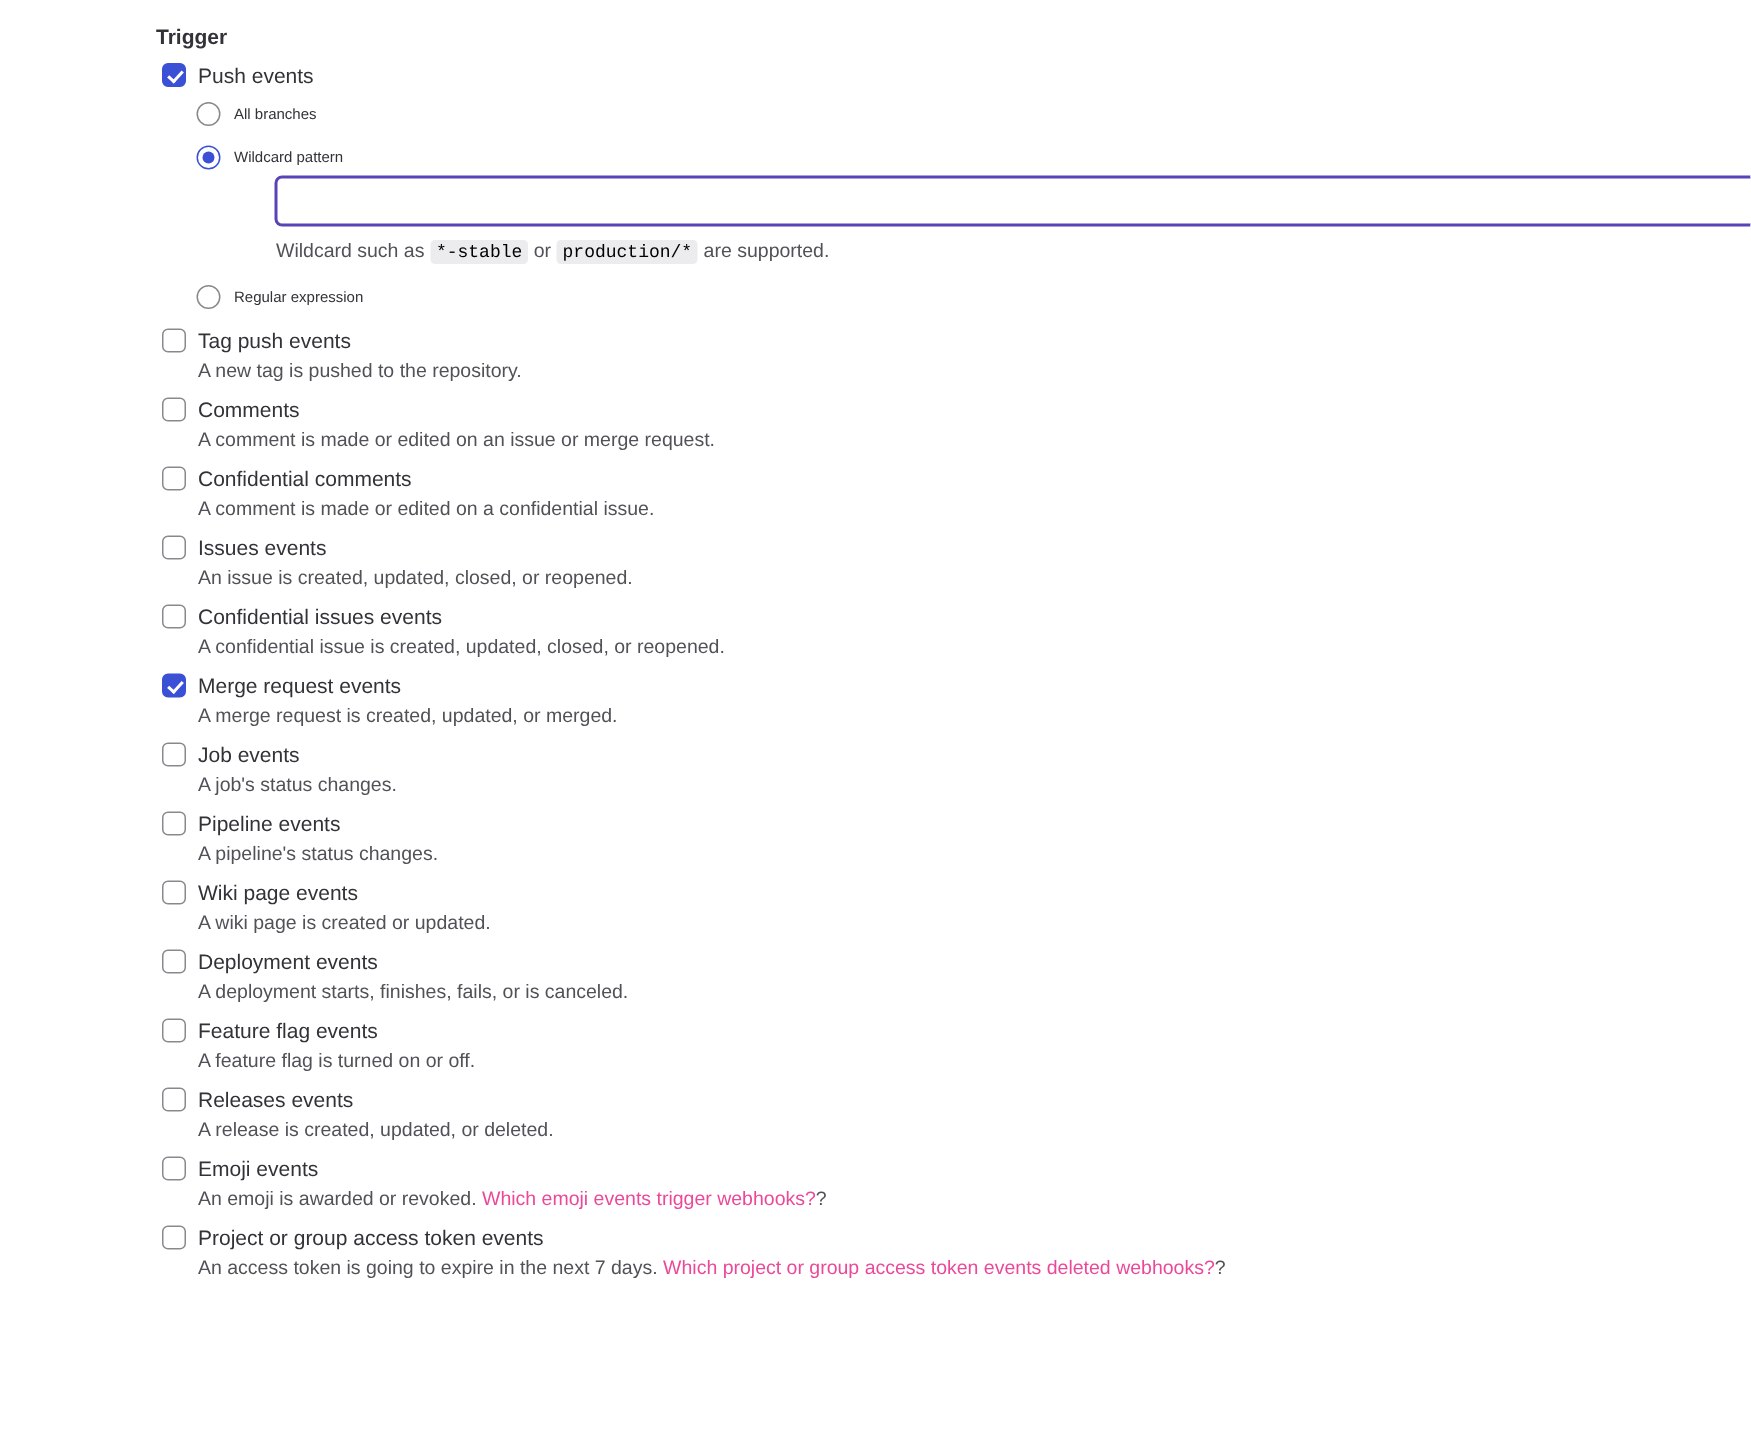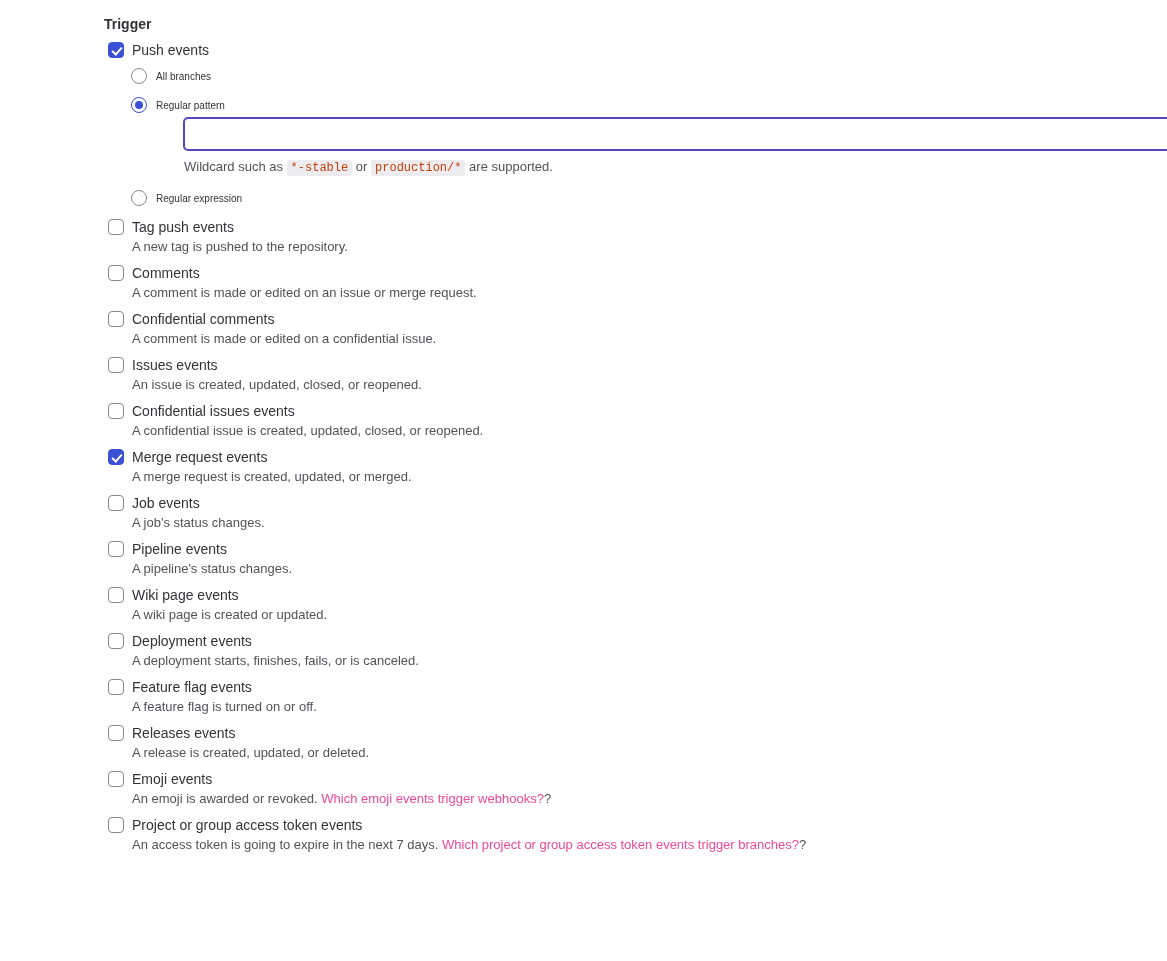--- a/index.html
+++ b/index.html
@@ -133,21 +133,21 @@
     font-size: 13px;
     line-height: 20px;
     color: #535158;
   }
   code.kbd {
     font-family: "Liberation Mono", monospace;
     font-size: 12px;
     background: #ececef;
     border-radius: 3px;
     padding: 1px 4px;
-    color: #c2410c;
+    color: #000000;
   }
 </style>
 </head>
 <body>
 
 <div id="page">
   <div class="form-wrap">
 
     <div class="legend">Trigger</div>
 
@@ -158,21 +158,21 @@
 
     <div class="radio-block">
 
       <div class="radio-row">
         <span class="rb"></span>
         <span class="rb-label">All branches</span>
       </div>
 
       <div class="radio-row">
         <span class="rb selected"></span>
-        <span class="rb-label">Regular pattern</span>
+        <span class="rb-label">Wildcard pattern</span>
         <input class="pattern-input" type="text" value="" style="">
         <div class="wildcard-help">
           <span>Wildcard such as</span>
           <code class="kbd">*-stable</code>
           <span>or</span>
           <code class="kbd">production/*</code>
           <span>are supported.</span>
         </div>
       </div>
 
@@ -262,18 +262,18 @@
         <span>An emoji is awarded or revoked.</span>
         <a href="#">Which emoji events trigger webhooks?</a><span>?</span>
       </div>
     </div>
 
     <div class="row check-row">
       <span class="cb"></span>
       <span class="cb-label">Project or group access token events</span>
       <div class="help">
         <span>An access token is going to expire in the next 7 days.</span>
-        <a href="#">Which project or group access token events trigger branches?</a><span>?</span>
+        <a href="#">Which project or group access token events deleted webhooks?</a><span>?</span>
       </div>
     </div>
 
   </div>
 </div>
 
 </body></html>

